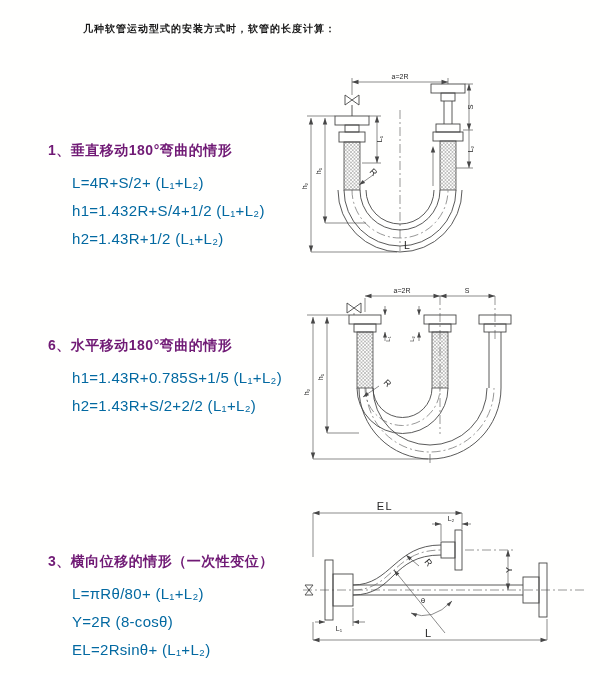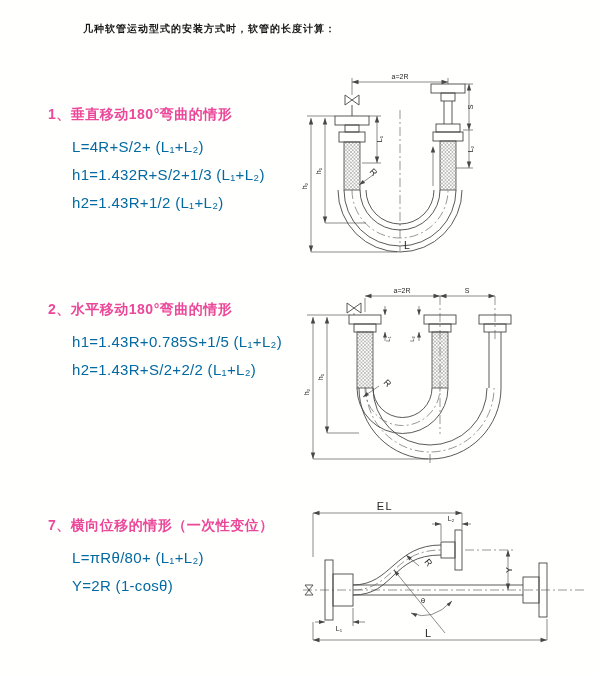--- a/index.html
+++ b/index.html
@@ -7,21 +7,21 @@
     position:relative; width:600px; height:675px; margin:0 auto;
     background:#fffffe; overflow:hidden;
     font-family:"Liberation Sans","DejaVu Sans",sans-serif;
     color:#1e1e1e;
   }
   .title {
     position:absolute; left:35px; top:22px;
     font-size:10px; font-weight:bold; letter-spacing:1px; color:#161616;margin-left:48px;
   }
   .sec { position:absolute; left:48px; width:265px; }
-  .sec .heading { font-size:14px; font-weight:bold; letter-spacing:0.5px; color:#ec4899; }
+  .sec .heading { font-size:14px; font-weight:bold; letter-spacing:0.5px; color:#701a75;margin-top:36px; }
   .sec .formulas { margin-top:9px; padding-left:24px; }
   .sec .formula { font-size:15px; line-height:28px; color:#0369a1; letter-spacing:0.3px; white-space:nowrap; }
   .sec1 { top:106px; }
   .sec2 { top:301px; }
   .sec3 { top:517px; }
   svg.diag { position:absolute; overflow:visible; }
   svg.diag .ln    { stroke:#474747; stroke-width:0.9; fill:none; }
   svg.diag .thin  { stroke:#5a5a5a; stroke-width:0.7; fill:none; }
   svg.diag .cl    { stroke:#6a6a6a; stroke-width:0.7; fill:none; stroke-dasharray:9 3 2 3; }
   svg.diag .arr   { fill:#474747; stroke:none; }
@@ -34,38 +34,39 @@
 <body>
 
 <div class="canvas">
 
   <div class="title">几种软管运动型式的安装方式时，软管的长度计算：</div>
 
   <div class="sec sec1">
     <div class="heading">1、垂直移动180°弯曲的情形</div>
     <div class="formulas">
       <div class="formula">L=4R+S/2+ (L₁+L₂)</div>
-      <div class="formula">h1=1.432R+S/2+1/3 (L₁+L₂)</div>
+      <div class="formula">h1=1.432R+S/4+1/2 (L₁+L₂)</div>
       <div class="formula">h2=1.43R+1/2 (L₁+L₂)</div>
     </div>
   </div>
 
   <div class="sec sec2">
-    <div class="heading">2、水平移动180°弯曲的情形</div>
+    <div class="heading">6、水平移动180°弯曲的情形</div>
     <div class="formulas">
       <div class="formula">h1=1.43R+0.785S+1/5 (L₁+L₂)</div>
       <div class="formula">h2=1.43R+S/2+2/2 (L₁+L₂)</div>
     </div>
   </div>
 
   <div class="sec sec3">
-    <div class="heading">7、横向位移的情形（一次性变位）</div>
+    <div class="heading">3、横向位移的情形（一次性变位）</div>
     <div class="formulas">
       <div class="formula">L=πRθ/80+ (L₁+L₂)</div>
-      <div class="formula">Y=2R (1-cosθ)</div>
+      <div class="formula">Y=2R (8-cosθ)</div>
+      <div class="formula">EL=2Rsinθ+ (L₁+L₂)</div>
     </div>
   </div>
 
   <svg class="diag diag1" viewBox="0 0 250 190">
     <defs>
       <pattern id="braid1" width="3.5" height="3.5" patternUnits="userSpaceOnUse">
         <path d="M0,3.5 L3.5,0 M0,0 L3.5,3.5" stroke="#8a8a8a" stroke-width="0.5"></path>
       </pattern>
     </defs>
 

